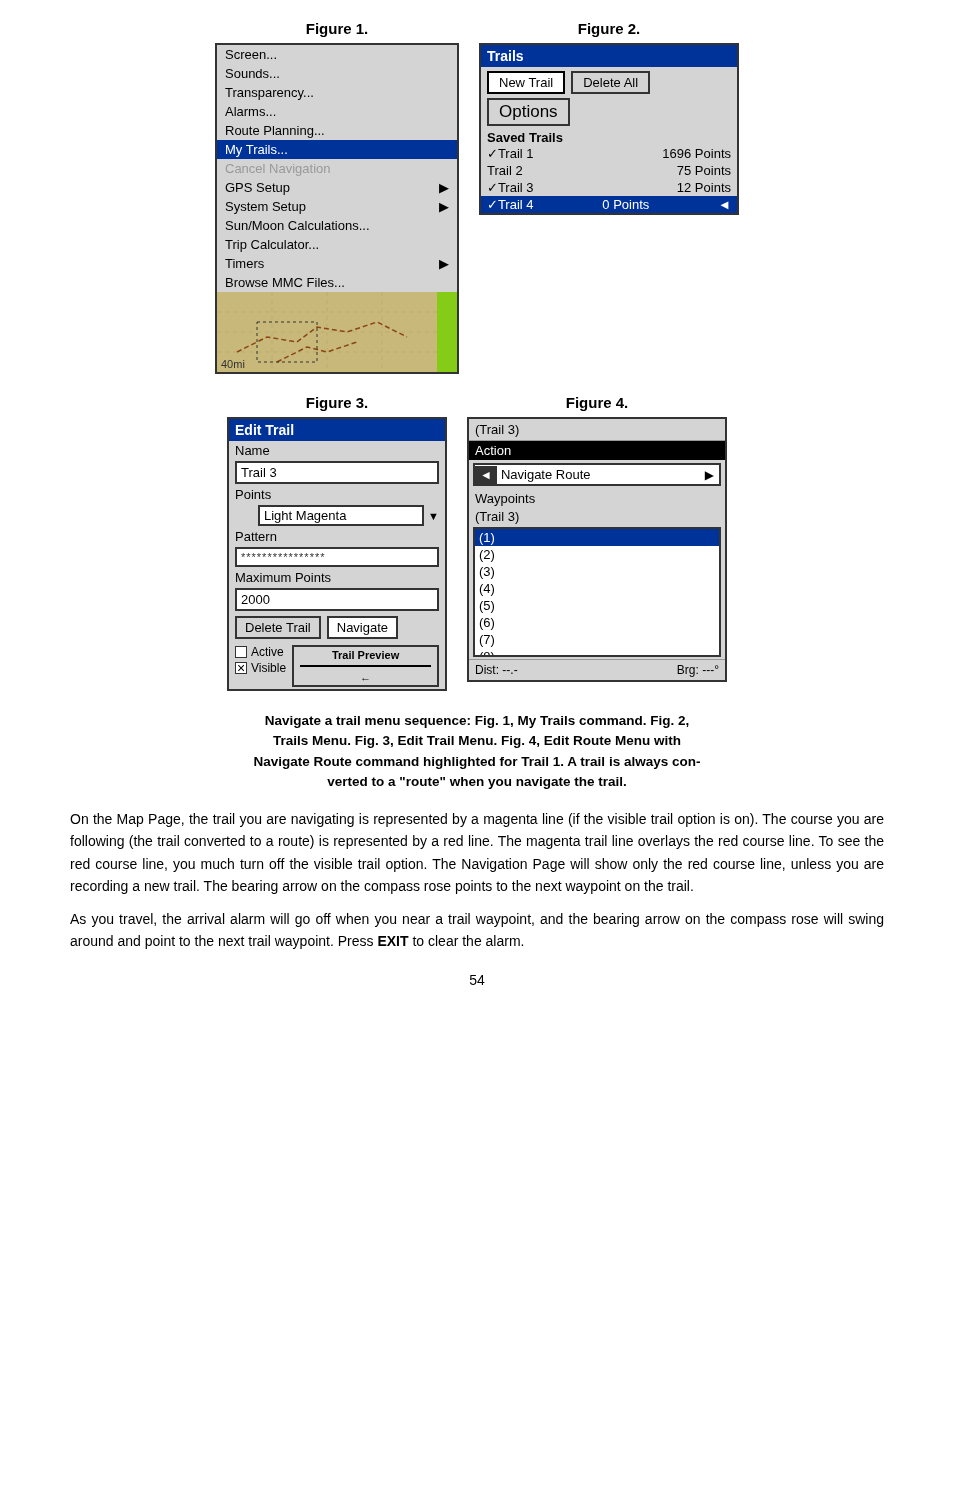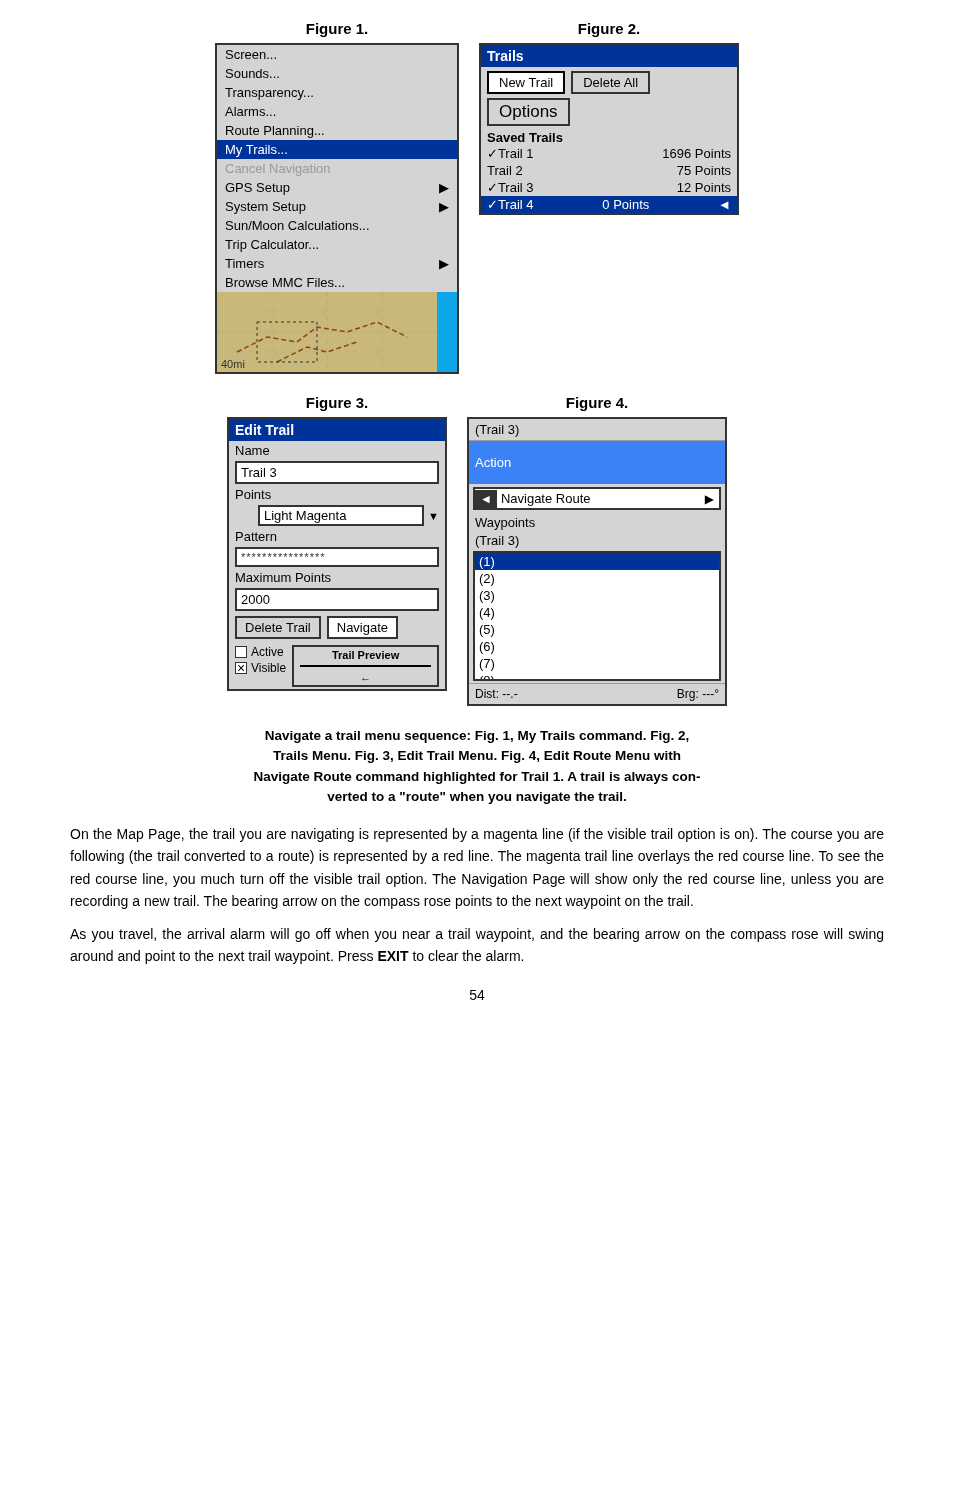--- a/index.html
+++ b/index.html
@@ -53,21 +53,21 @@
       background: #d4d4d4;
     }
     .menu-item.has-arrow {
       display: flex;
       justify-content: space-between;
       align-items: center;
     }
     .menu-map {
       width: 100%;
       height: 80px;
-      background: #0ea5e9;
+      background: #84cc16;
       position: relative;
       overflow: hidden;
     }
     .map-label {
       position: absolute;
       bottom: 2px;
       left: 4px;
       font-size: 11px;
       color: #333;
     }
@@ -257,23 +257,23 @@
       width: 260px;
       font-size: 13px;
     }
     .route-title {
       background: #d4d4d4;
       padding: 3px 6px;
       font-size: 13px;
       border-bottom: 1px solid #999;
     }
     .route-action {
-      background: #3b82f6;
-      color: #fff;
-      padding: 14px 6px;
+      background: #000000;
+      color: #fff;
+      padding: 2px 6px;
       font-size: 13px;
     }
     .navigate-route-row {
       display: flex;
       align-items: center;
       border: 2px solid #333;
       margin: 3px 4px;
       background: #fff;
     }
     .nav-triangle {

